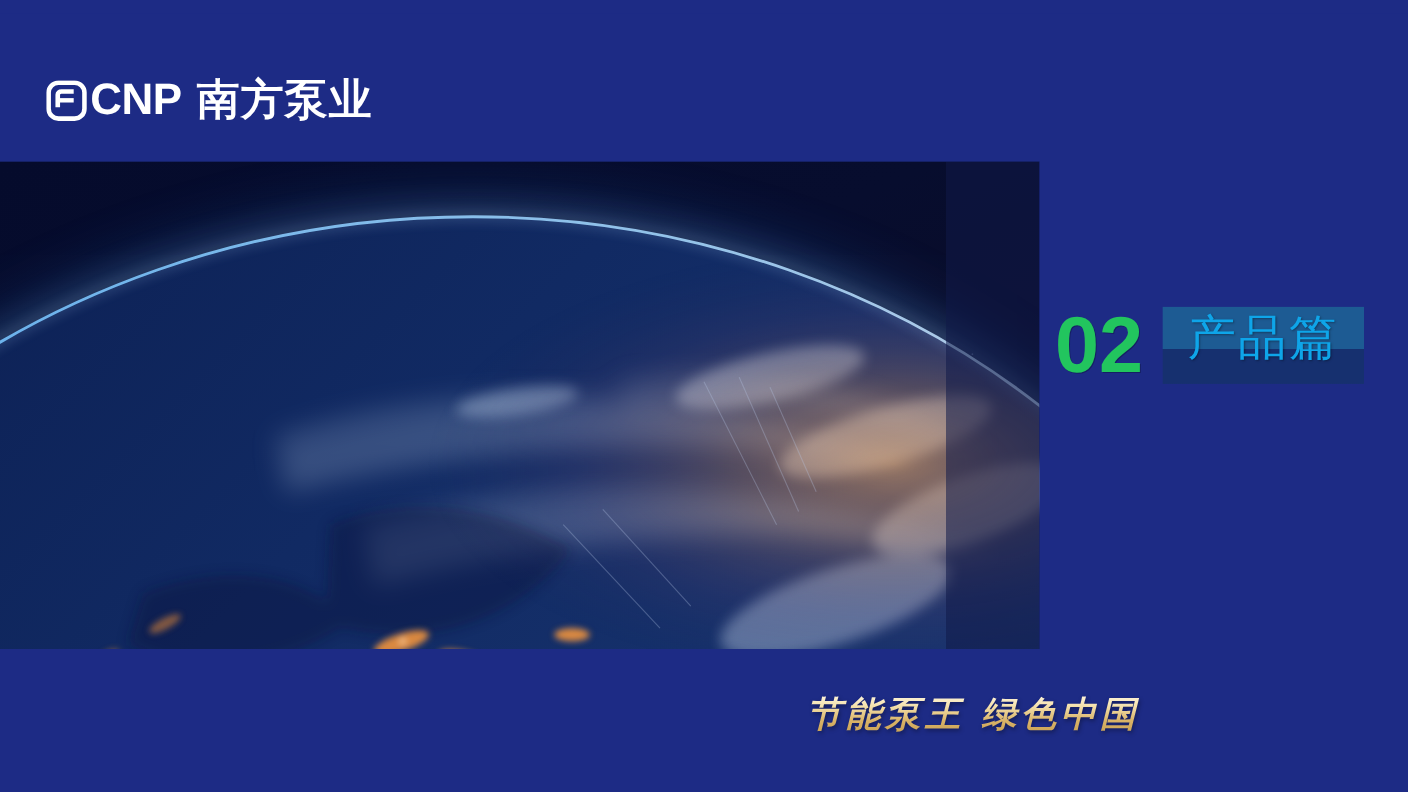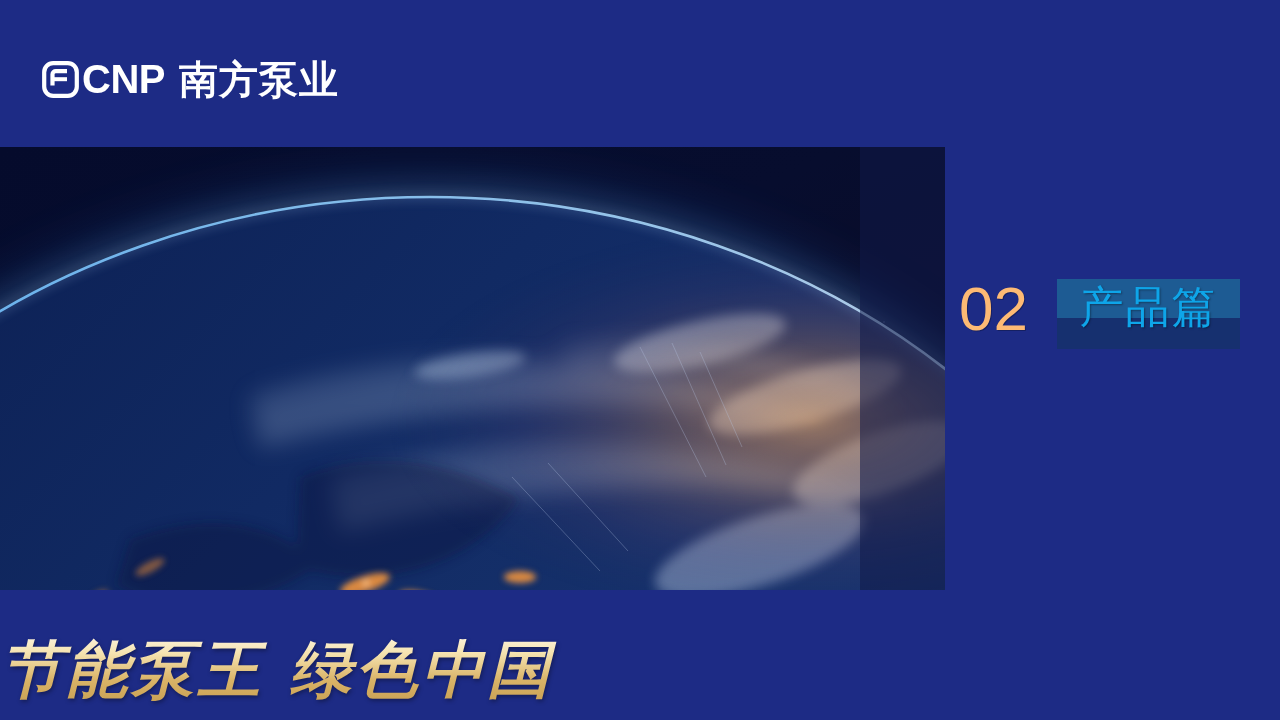--- a/index.html
+++ b/index.html
@@ -15,21 +15,21 @@
     width: 1280px;
     height: 720px;
     background: #1d2b85;
     overflow: hidden;
     font-family: "Liberation Sans", "DejaVu Sans", sans-serif;
   }
 
   
   .header {
     position: absolute;
-    left: 0; top: 0;
+    left: 0; top: 12px;
     width: 1280px;
     height: 147px;
     background: #1d2b85;
   }
   .logo-lockup {
     position: absolute;
     left: 42px;
     top: 54px;
     display: flex;
     align-items: center;
@@ -80,24 +80,24 @@
     left: 945px;
     top: 147px;
     width: 335px;
     height: 443px;
     background: #1d2b85;
   }
   .section-number {
     position: absolute;
     left: 14px;
     top: 131px;
-    font-size: 62px;
-    font-weight: 400;
+    font-size: 72px;
+    font-weight: 700;
     line-height: 1;
-    color: #fdba74;
+    color: #22c55e;
     font-family: "Liberation Sans", "DejaVu Sans", sans-serif;
     letter-spacing: 0px;
     text-shadow: 1px 1px 0 rgba(0,0,0,0.25);
   }
   .section-title-box {
     position: absolute;
     left: 112px;
     top: 132px;
     width: 183px;
     height: 70px;
@@ -131,22 +131,22 @@
     top: 590px;
     width: 1280px;
     height: 130px;
     background: #1d2b85;
   }
   .tagline {
     position: absolute;
     left: 0;
     top: 38px;
     width: 1036px;
-    text-align: left;
-    font-size: 62px;
+    text-align: right;
+    font-size: 32px;
     font-weight: 700;
     font-style: italic;
     letter-spacing: 4px;
     font-family: "DejaVu Serif", "Liberation Serif", serif;
     background-image: linear-gradient(to bottom,
         #fffaf0 0%,
         #f5e3b0 30%,
         #d9b367 62%,
         #c39a4d 100%);
     -webkit-background-clip: text;

